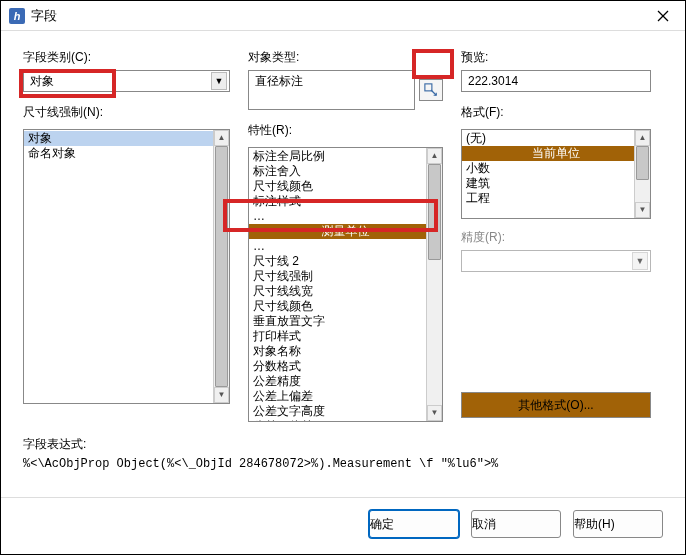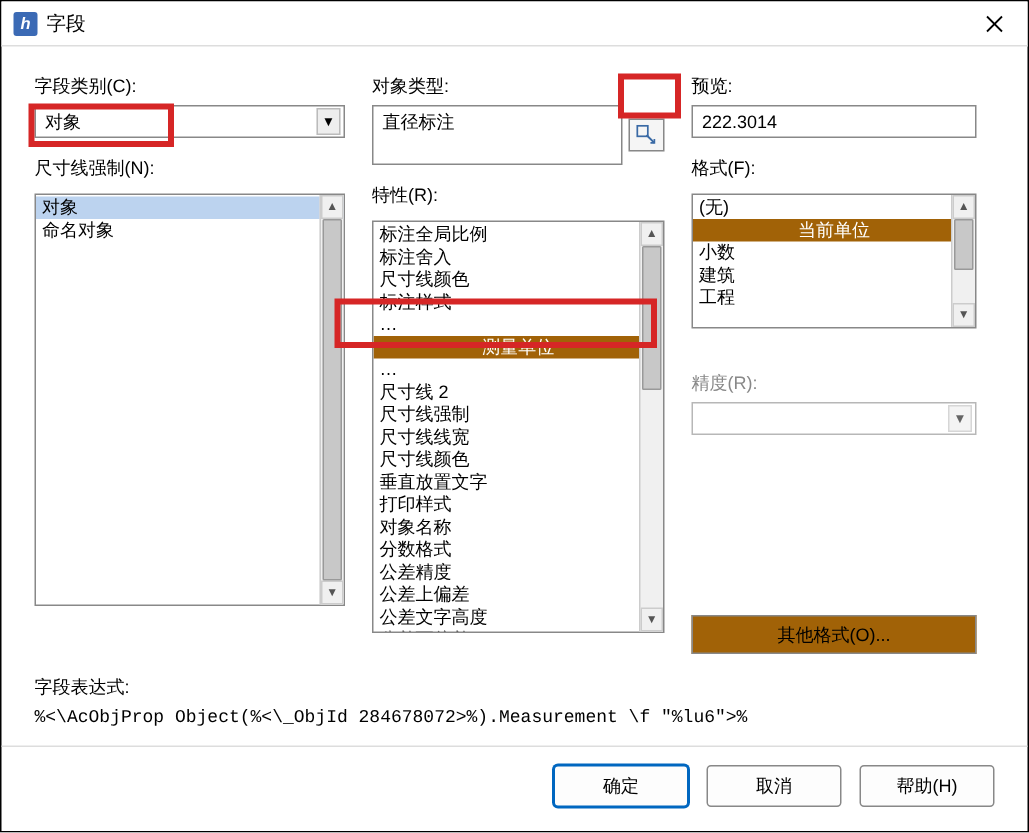--- a/index.html
+++ b/index.html
@@ -155,21 +155,21 @@
     display: flex; justify-content: flex-end;
     gap: 12px;
     padding: 12px 22px 16px;
     border-top: 1px solid #ddd;
   }
   .dlg-btn {
     width: 90px; height: 28px;
     border: 1px solid #888;
     background: #fdfdfd;
     border-radius: 3px;
-    text-align: center; line-height: 26px;
+    text-align: left; line-height: 26px;
     cursor: pointer;
   }
   .dlg-btn.default { border: 1px solid #0067c0; box-shadow: 0 0 0 1px #0067c0; }
   
   .hl {
     position: absolute;
     border: 4px solid #d62626;
     pointer-events: none;
   }
 </style>
@@ -274,21 +274,21 @@
             <div class="list-item">工程</div>
           </div>
           <div class="scroll">
             <div class="scroll-btn">▲</div>
             <div class="scroll-track">
                 <div class="scroll-thumb" style="top:0;height:60%"></div>
               </div>
             <div class="scroll-btn">▼</div>
           </div>
         </div>
-        <div class="label disabled-label" style="margin-top:28px">精度(R):</div>
+        <div class="label disabled-label" style="margin-top:10px">精度(R):</div>
         <div class="combo" style="opacity:.6">
           <span></span>
           <div class="combo-arrow">▼</div>
         </div>
         <div class="other-fmt-btn">其他格式(O)...</div>
       </div>
     </div>
 
     <div class="expr-section">
       <div class="label">字段表达式:</div>

